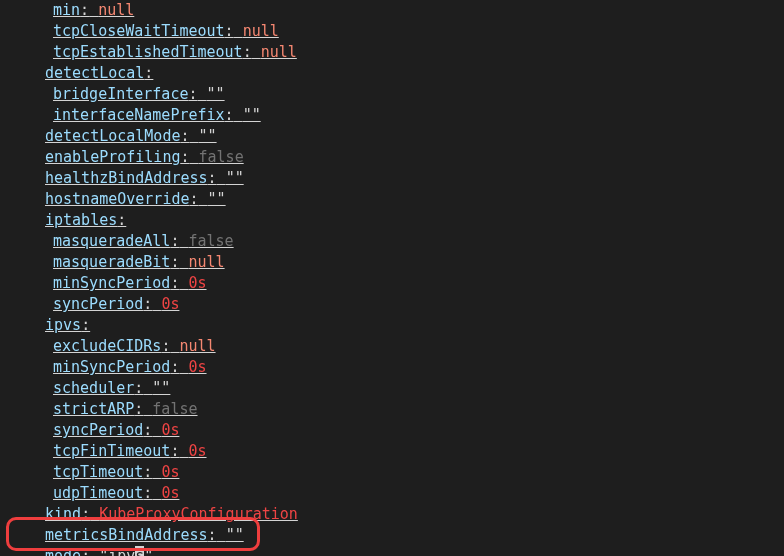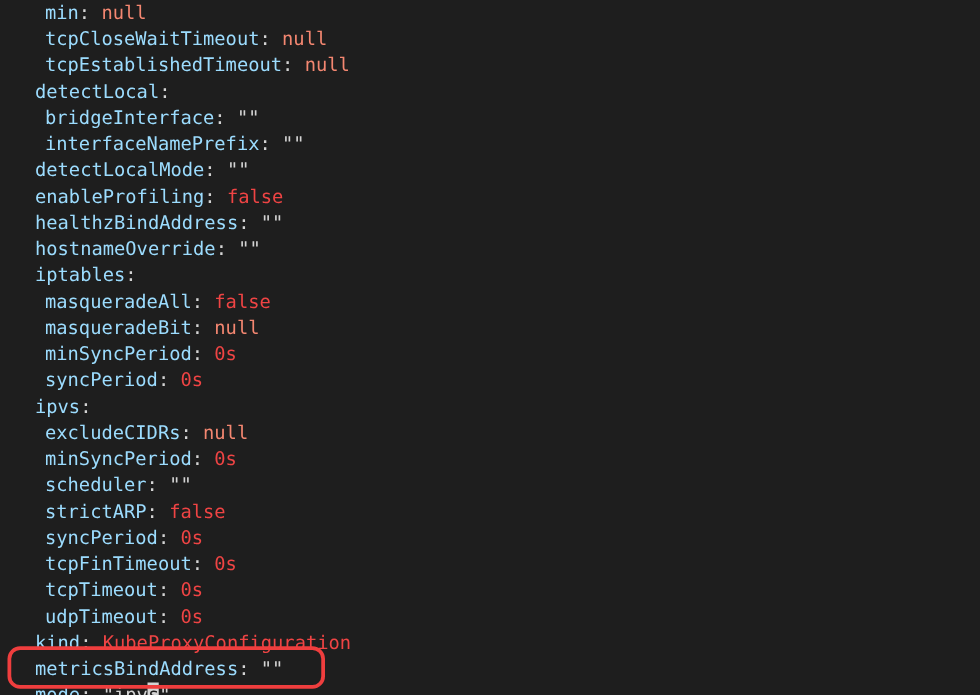--- a/index.html
+++ b/index.html
@@ -14,27 +14,28 @@
     line-height: 21px;
     color: #d4d4d4;
   }
   .editor {
     padding: 0 0 0 0;
     position: relative;
     white-space: pre;
   }
   .line {
     height: 21px;
-    padding-left: 10px;
+    padding-left: 27px;
     position: relative;
+    text-decoration: underline;
   }
   .key { color: #9cdcfe; }
   .colon { color: #d4d4d4; }
   .null { color: #f48771; }
-  .false { color: #ef4444; text-align: center; }
+  .false { color: #737373; text-align: center; }
   .str-white { color: #d4d4d4; }
   .plain { color: #ef4444; }
   .ind1 { display:inline-block; width: 26px; }
   .ind2 { display:inline-block; width: 18px; }
 
   .highlight-box {
     position: absolute;
     border: 3px solid #ef3e3e;
     border-radius: 10px;
     pointer-events: none;

